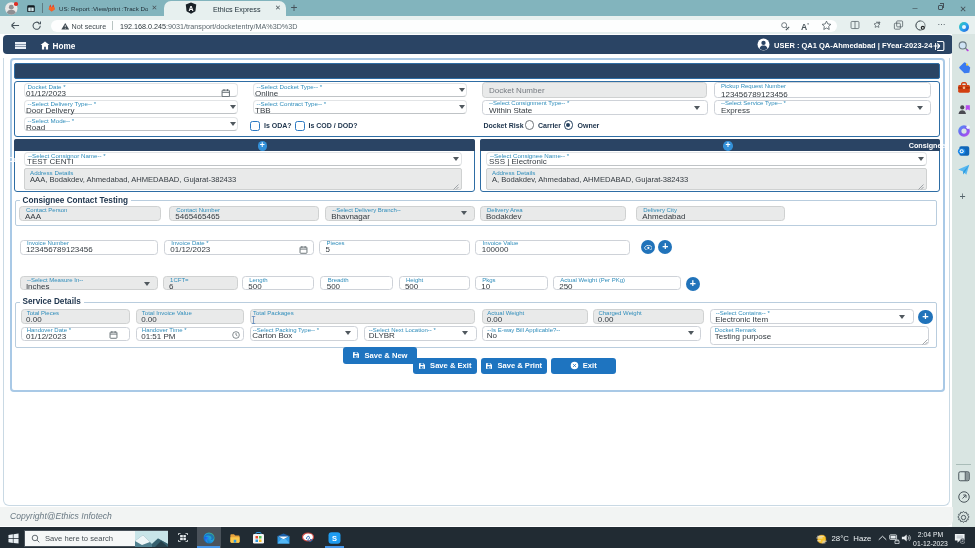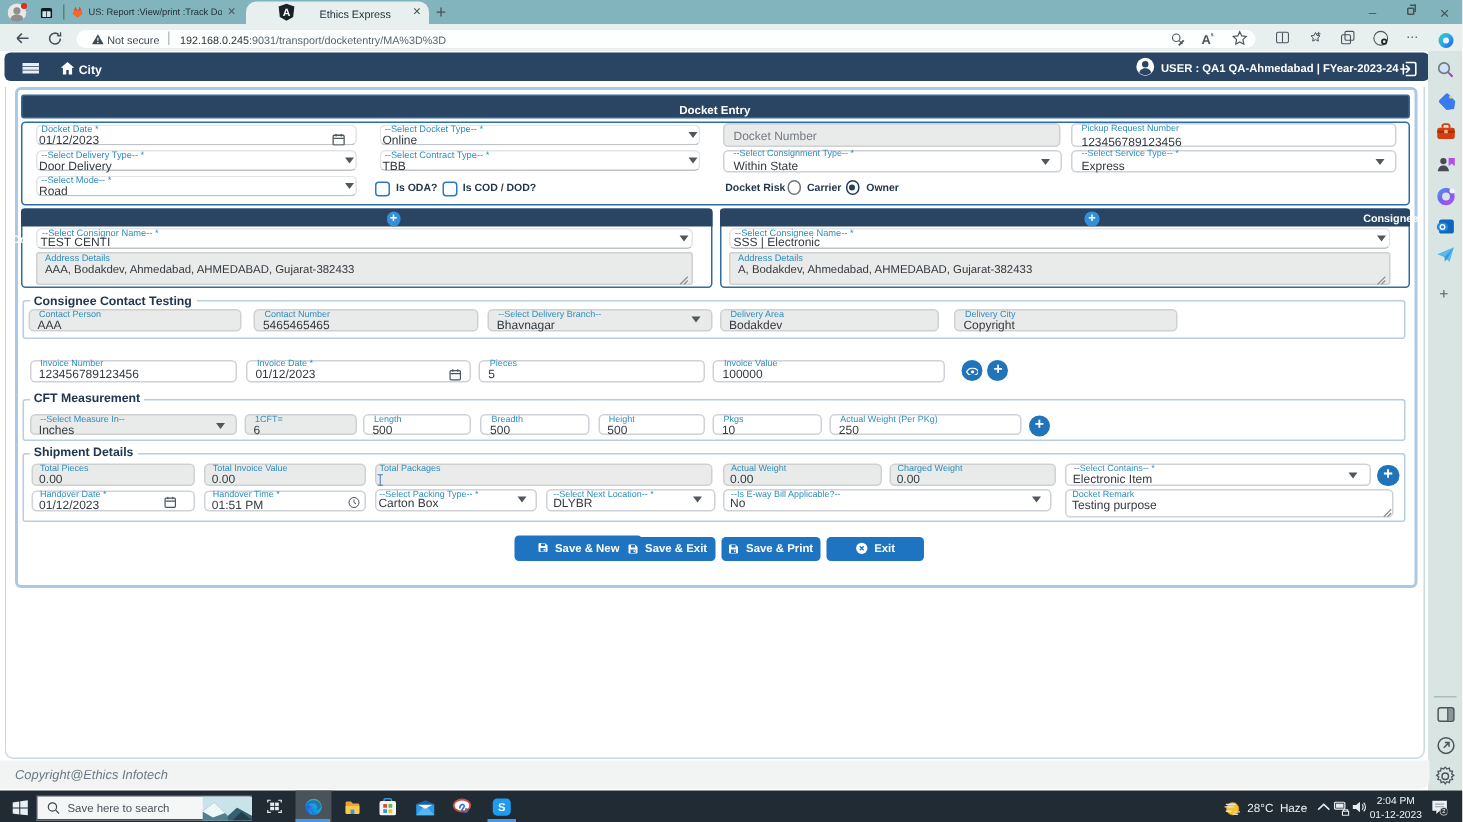--- a/index.html
+++ b/index.html
@@ -138,21 +138,21 @@
       <circle cx="12" cy="12" r="4" fill="#fff" opacity="0.9"></circle>
     </svg>
 
 <div class="abs" id="page"></div>
 <div class="abs" style="left:3px;top:58px;width:946.5px;height:448px;border:1px solid #c9d9e4;border-top:none;border-radius:0 0 6px 6px"></div>
 <div class="abs" id="apphdr"></div>
 <div class="abs" style="left:15px;top:42.2px;width:10.5px;height:1.4px;background:#e8eef5;box-shadow:0 2.5px 0 #e8eef5, 0 5px 0 #e8eef5"></div>
 <svg class="abs" style="left:39.5px;top:41px" width="10" height="9" viewBox="0 0 24 22">
       <path d="M12 1 L23 10 H19.5 V21 H14 V14 H10 V21 H4.5 V10 H1 Z" fill="#fff"></path>
     </svg>
-<div class="abs" style="left:52.5px;top:42px;font-size:8.2px;font-weight:bold;color:#fff">City</div>
+<div class="abs" style="left:52.5px;top:42px;font-size:8.2px;font-weight:bold;color:#fff">Home</div>
 <svg class="abs" style="left:756.5px;top:37.5px" width="13" height="13" viewBox="0 0 24 24">
       <circle cx="12" cy="12" r="11" fill="#fff"></circle>
       <circle cx="12" cy="9" r="4" fill="#2a4464"></circle>
       <path d="M4.5 19.5 C6 14.8 9 13.8 12 13.8 C15 13.8 18 14.8 19.5 19.5 A11 11 0 0 1 4.5 19.5 Z" fill="#2a4464"></path>
     </svg>
 <div class="abs" style="left:774px;top:41px;font-size:7.5px;font-weight:bold;color:#fff">USER : QA1 QA-Ahmedabad | FYear-2023-24 |</div>
 <svg class="abs" style="left:931.5px;top:41px" width="13" height="10" viewBox="0 0 26 22">
       <path d="M10 1.2 H22 A2.8 2.8 0 0 1 24.8 4 V18 A2.8 2.8 0 0 1 22 20.8 H10" fill="none" stroke="#fff" stroke-width="2.4"></path>
       <path d="M2 11 H16 M16 11 L10.5 5.5 M16 11 L10.5 16.5" stroke="#fff" stroke-width="2.4" fill="none"></path>
     </svg>
@@ -213,21 +213,20 @@
 <svg class="abs" style="left:957px;top:511px" width="13" height="13" viewBox="0 0 24 24">
       <path d="M12 1.8 L14.2 4.8 L17.8 3.6 L18.4 7.3 L22.2 7.9 L21 11.4 L24 13.6 L21 15.8 L22.2 19.4 L18.4 20 L17.8 23.7 L14.2 22.4 L12 25.4 L9.8 22.4 L6.2 23.7 L5.6 20 L1.8 19.4 L3 15.8 L0 13.6 L3 11.4 L1.8 7.9 L5.6 7.3 L6.2 3.6 L9.8 4.8 Z" fill="none" stroke="#4a555b" stroke-width="1.8" transform="scale(0.88) translate(1.6 -1.2)"></path>
       <circle cx="12" cy="12" r="4" fill="none" stroke="#4a555b" stroke-width="1.8"></circle>
     </svg>
 
 <div class="abs" id="footer"></div>
 <div class="abs" style="left:10px;top:511px;font-size:8.6px;font-style:italic;color:#6b7a84">Copyright@Ethics Infotech</div>
 
 <div class="abs" id="outer"></div>
 <div class="abs navybar" style="left:14px;top:62.8px;width:926px;height:16.2px;border:1px solid #2e6da4;border-radius:2px"></div>
-<div class="abs" style="left:0;top:68.8px;width:953px;text-align:center;font-size:7.7px;font-weight:bold;color:#fff">Docket Entry</div>
 
 <div class="abs panel" style="left:14px;top:81px;width:926px;height:56px"></div>
 
 <div class="mfield" style="left:23.5px;top:83.3px;width:214px;height:14.2px"></div>
 <div class="abs lab" style="left:27.5px;top:84.3px">Docket Date *</div>
 <div class="abs val" style="left:26px;top:90.2px">01/12/2023</div>
 <svg class="abs" style="left:221px;top:88.5px" width="9.5" height="8.5" viewBox="0 0 24 22">
       <rect x="2.5" y="3" width="19" height="17" rx="2" fill="none" stroke="#4a555b" stroke-width="2.2"></rect>
       <line x1="7.5" y1="0.5" x2="7.5" y2="5" stroke="#4a555b" stroke-width="2.2"></line>
       <line x1="16.5" y1="0.5" x2="16.5" y2="5" stroke="#4a555b" stroke-width="2.2"></line>
@@ -324,21 +323,21 @@
 <div class="abs inval" style="left:6.4px;top:6.8px;margin-left:168.9px;margin-top:206.3px">5465465465</div>
 <div class="abs gbox" style="left:324.8px;top:206.3px;width:150.1px;height:15px"></div>
 <div class="abs inlab" style="left:7.4px;top:0.6px;margin-left:324.8px;margin-top:206.3px">--Select Delivery Branch--</div>
 <div class="abs inval" style="left:6.4px;top:6.8px;margin-left:324.8px;margin-top:206.3px">Bhavnagar</div>
 <div class="abs arr" style="left:460.8px;top:211.4px"></div>
 <div class="abs gbox" style="left:479.6px;top:206.3px;width:146.7px;height:15px"></div>
 <div class="abs inlab" style="left:7.4px;top:0.6px;margin-left:479.6px;margin-top:206.3px">Delivery Area</div>
 <div class="abs inval" style="left:6.4px;top:6.8px;margin-left:479.6px;margin-top:206.3px">Bodakdev</div>
 <div class="abs gbox" style="left:635.9px;top:206.3px;width:149.3px;height:15px"></div>
 <div class="abs inlab" style="left:7.4px;top:0.6px;margin-left:635.9px;margin-top:206.3px">Delivery City</div>
-<div class="abs inval" style="left:6.4px;top:6.8px;margin-left:635.9px;margin-top:206.3px">Copyright</div>
+<div class="abs inval" style="left:6.4px;top:6.8px;margin-left:635.9px;margin-top:206.3px">Ahmedabad</div>
 
 <div class="abs wbox" style="left:19.5px;top:239.7px;width:138.3px;height:15.2px"></div>
 <div class="abs inlab" style="left:7.4px;top:0.6px;margin-left:19.5px;margin-top:239.7px">Invoice Number</div>
 <div class="abs inval" style="left:6.4px;top:6.6px;margin-left:19.5px;margin-top:239.7px">123456789123456</div>
 <div class="abs wbox" style="left:163.9px;top:239.7px;width:150.2px;height:15.2px"></div>
 <div class="abs inlab" style="left:7.4px;top:0.6px;margin-left:163.9px;margin-top:239.7px">Invoice Date *</div>
 <div class="abs inval" style="left:6.4px;top:6.6px;margin-left:163.9px;margin-top:239.7px">01/12/2023</div>
 <svg class="abs" style="left:298.7px;top:245.7px" width="9" height="8" viewBox="0 0 24 22">
       <rect x="2.5" y="3" width="19" height="17" rx="2" fill="none" stroke="#4a555b" stroke-width="2.2"></rect>
       <line x1="7.5" y1="0.5" x2="7.5" y2="5" stroke="#4a555b" stroke-width="2.2"></line>
@@ -351,23 +350,20 @@
 <div class="abs wbox" style="left:475.3px;top:239.7px;width:154.4px;height:15.2px"></div>
 <div class="abs inlab" style="left:7.4px;top:0.6px;margin-left:475.3px;margin-top:239.7px">Invoice Value</div>
 <div class="abs inval" style="left:6.4px;top:6.6px;margin-left:475.3px;margin-top:239.7px">100000</div>
 <div class="abs rbtn" style="left:641px;top:240.3px;width:14px;height:14px"></div>
 <svg class="abs" style="left:643.6px;top:244.6px" width="8.8" height="5.8" viewBox="0 0 24 16">
       <path d="M12 1 C6 1 2.5 5 1 8 C2.5 11 6 15 12 15 C18 15 21.5 11 23 8 C21.5 5 18 1 12 1 Z" fill="none" stroke="#fff" stroke-width="2.2"></path>
       <circle cx="12" cy="8" r="3" fill="#fff"></circle>
     </svg>
 <div class="abs rbtn" style="left:658.4px;top:240.3px;width:14px;height:14px;color:#fff;font-size:10.5px;line-height:13px;text-align:center;font-weight:bold">+</div>
 
-<fieldset class="abs" style="left:15px;top:262.2px;width:921.5px;height:31.8px">
-      <legend>CFT Measurement</legend>
-    </fieldset>
 <div class="abs gbox" style="left:19.5px;top:275.8px;width:138.7px;height:14.2px"></div>
 <div class="abs inlab" style="left:7.4px;top:0.8px;margin-left:19.5px;margin-top:275.8px">--Select Measure In--</div>
 <div class="abs inval" style="left:6.4px;top:7.4px;margin-left:19.5px;margin-top:275.8px">Inches</div>
 <div class="abs arr" style="left:144.4px;top:281.6px"></div>
 <div class="abs gbox" style="left:162.7px;top:275.8px;width:75.1px;height:14.2px"></div>
 <div class="abs inlab" style="left:7.4px;top:0.8px;margin-left:162.7px;margin-top:275.8px">1CFT=</div>
 <div class="abs inval" style="left:6.4px;top:7.4px;margin-left:162.7px;margin-top:275.8px">6</div>
 <div class="abs wbox" style="left:241.9px;top:275.8px;width:72.2px;height:14.2px"></div>
 <div class="abs inlab" style="left:7.4px;top:0.8px;margin-left:241.9px;margin-top:275.8px">Length</div>
 <div class="abs inval" style="left:6.4px;top:7.4px;margin-left:241.9px;margin-top:275.8px">500</div>
@@ -379,21 +375,21 @@
 <div class="abs inval" style="left:6.4px;top:7.4px;margin-left:398.5px;margin-top:275.8px">500</div>
 <div class="abs wbox" style="left:474.9px;top:275.8px;width:72.8px;height:14.2px"></div>
 <div class="abs inlab" style="left:7.4px;top:0.8px;margin-left:474.9px;margin-top:275.8px">Pkgs</div>
 <div class="abs inval" style="left:6.4px;top:7.4px;margin-left:474.9px;margin-top:275.8px">10</div>
 <div class="abs wbox" style="left:552.8px;top:275.8px;width:127.8px;height:14.2px"></div>
 <div class="abs inlab" style="left:7.4px;top:0.8px;margin-left:552.8px;margin-top:275.8px">Actual Weight (Per PKg)</div>
 <div class="abs inval" style="left:6.4px;top:7.4px;margin-left:552.8px;margin-top:275.8px">250</div>
 <div class="abs rbtn" style="left:685.9px;top:277.2px;width:14px;height:14px;color:#fff;font-size:10.5px;line-height:13px;text-align:center;font-weight:bold">+</div>
 
 <fieldset class="abs" style="left:15px;top:298.3px;width:921.5px;height:49.4px">
-      <legend>Shipment Details</legend>
+      <legend>Service Details</legend>
     </fieldset>
 <div class="abs gbox" style="left:20.9px;top:309.3px;width:109.4px;height:14.5px"></div>
 <div class="abs inlab" style="left:5.8px;top:0.6px;margin-left:20.9px;margin-top:309.3px">Total Pieces</div>
 <div class="abs inval" style="left:5.2px;top:6.6px;margin-left:20.9px;margin-top:309.3px">0.00</div>
 <div class="abs gbox" style="left:136px;top:309.3px;width:108px;height:14.5px"></div>
 <div class="abs inlab" style="left:5.8px;top:0.6px;margin-left:136px;margin-top:309.3px">Total Invoice Value</div>
 <div class="abs inval" style="left:5.2px;top:6.6px;margin-left:136px;margin-top:309.3px">0.00</div>
 <div class="abs gbox" style="left:249.5px;top:309.3px;width:225.1px;height:14.5px;background:#ebebeb"></div>
 <div class="abs inlab" style="left:3.5px;top:0.6px;margin-left:249.5px;margin-top:309.3px">Total Packages</div>
 <svg class="abs" style="left:251px;top:315.8px" width="5" height="8" viewBox="0 0 10 18">
@@ -438,21 +434,21 @@
 <div class="abs inlab" style="left:5.8px;top:0.6px;margin-left:481.5px;margin-top:326.4px">--Is E-way Bill Applicable?--</div>
 <div class="abs inval" style="left:5.2px;top:6px;margin-left:481.5px;margin-top:326.4px">No</div>
 <div class="abs arr" style="left:687.7px;top:330.8px"></div>
 <div class="abs wbox" style="left:709.5px;top:326.4px;width:219.5px;height:18.8px"></div>
 <div class="abs inlab" style="left:5.3px;top:0.6px;margin-left:709.5px;margin-top:326.4px">Docket Remark</div>
 <div class="abs inval" style="left:5.2px;top:6.4px;margin-left:709.5px;margin-top:326.4px">Testing purpose</div>
 <svg class="abs" style="left:921.5px;top:338.7px" width="6" height="6" viewBox="0 0 6 6">
       <path d="M5.5 0.5 L0.5 5.5 M5.5 3 L3 5.5" stroke="#8a9096" stroke-width="0.8"></path>
     </svg>
 
-<div class="abs btn" style="left:343px;top:357px;width:85px;height:16.5px"><svg width="8" height="8" viewBox="0 0 24 24">
+<div class="abs btn" style="left:343px;top:347px;width:74px;height:16.5px"><svg width="8" height="8" viewBox="0 0 24 24">
         <path d="M3 5 A2 2 0 0 1 5 3 H16 L21 8 V19 A2 2 0 0 1 19 21 H5 A2 2 0 0 1 3 19 Z" fill="#fff"></path>
         <rect x="7" y="13" width="10" height="7" fill="#1e74c0"></rect>
         <rect x="8" y="4" width="8" height="5" fill="#1e74c0"></rect>
         <rect x="13.2" y="14.5" width="2.5" height="4" fill="#fff"></rect>
       </svg>Save &amp; New</div>
 <div class="abs btn" style="left:412.5px;top:357.5px;width:64.5px;height:16.5px"><svg width="8" height="8" viewBox="0 0 24 24">
         <path d="M3 5 A2 2 0 0 1 5 3 H16 L21 8 V19 A2 2 0 0 1 19 21 H5 A2 2 0 0 1 3 19 Z" fill="#fff"></path>
         <rect x="7" y="13" width="10" height="7" fill="#1e74c0"></rect>
         <rect x="8" y="4" width="8" height="5" fill="#1e74c0"></rect>
         <rect x="13.2" y="14.5" width="2.5" height="4" fill="#fff"></rect>

